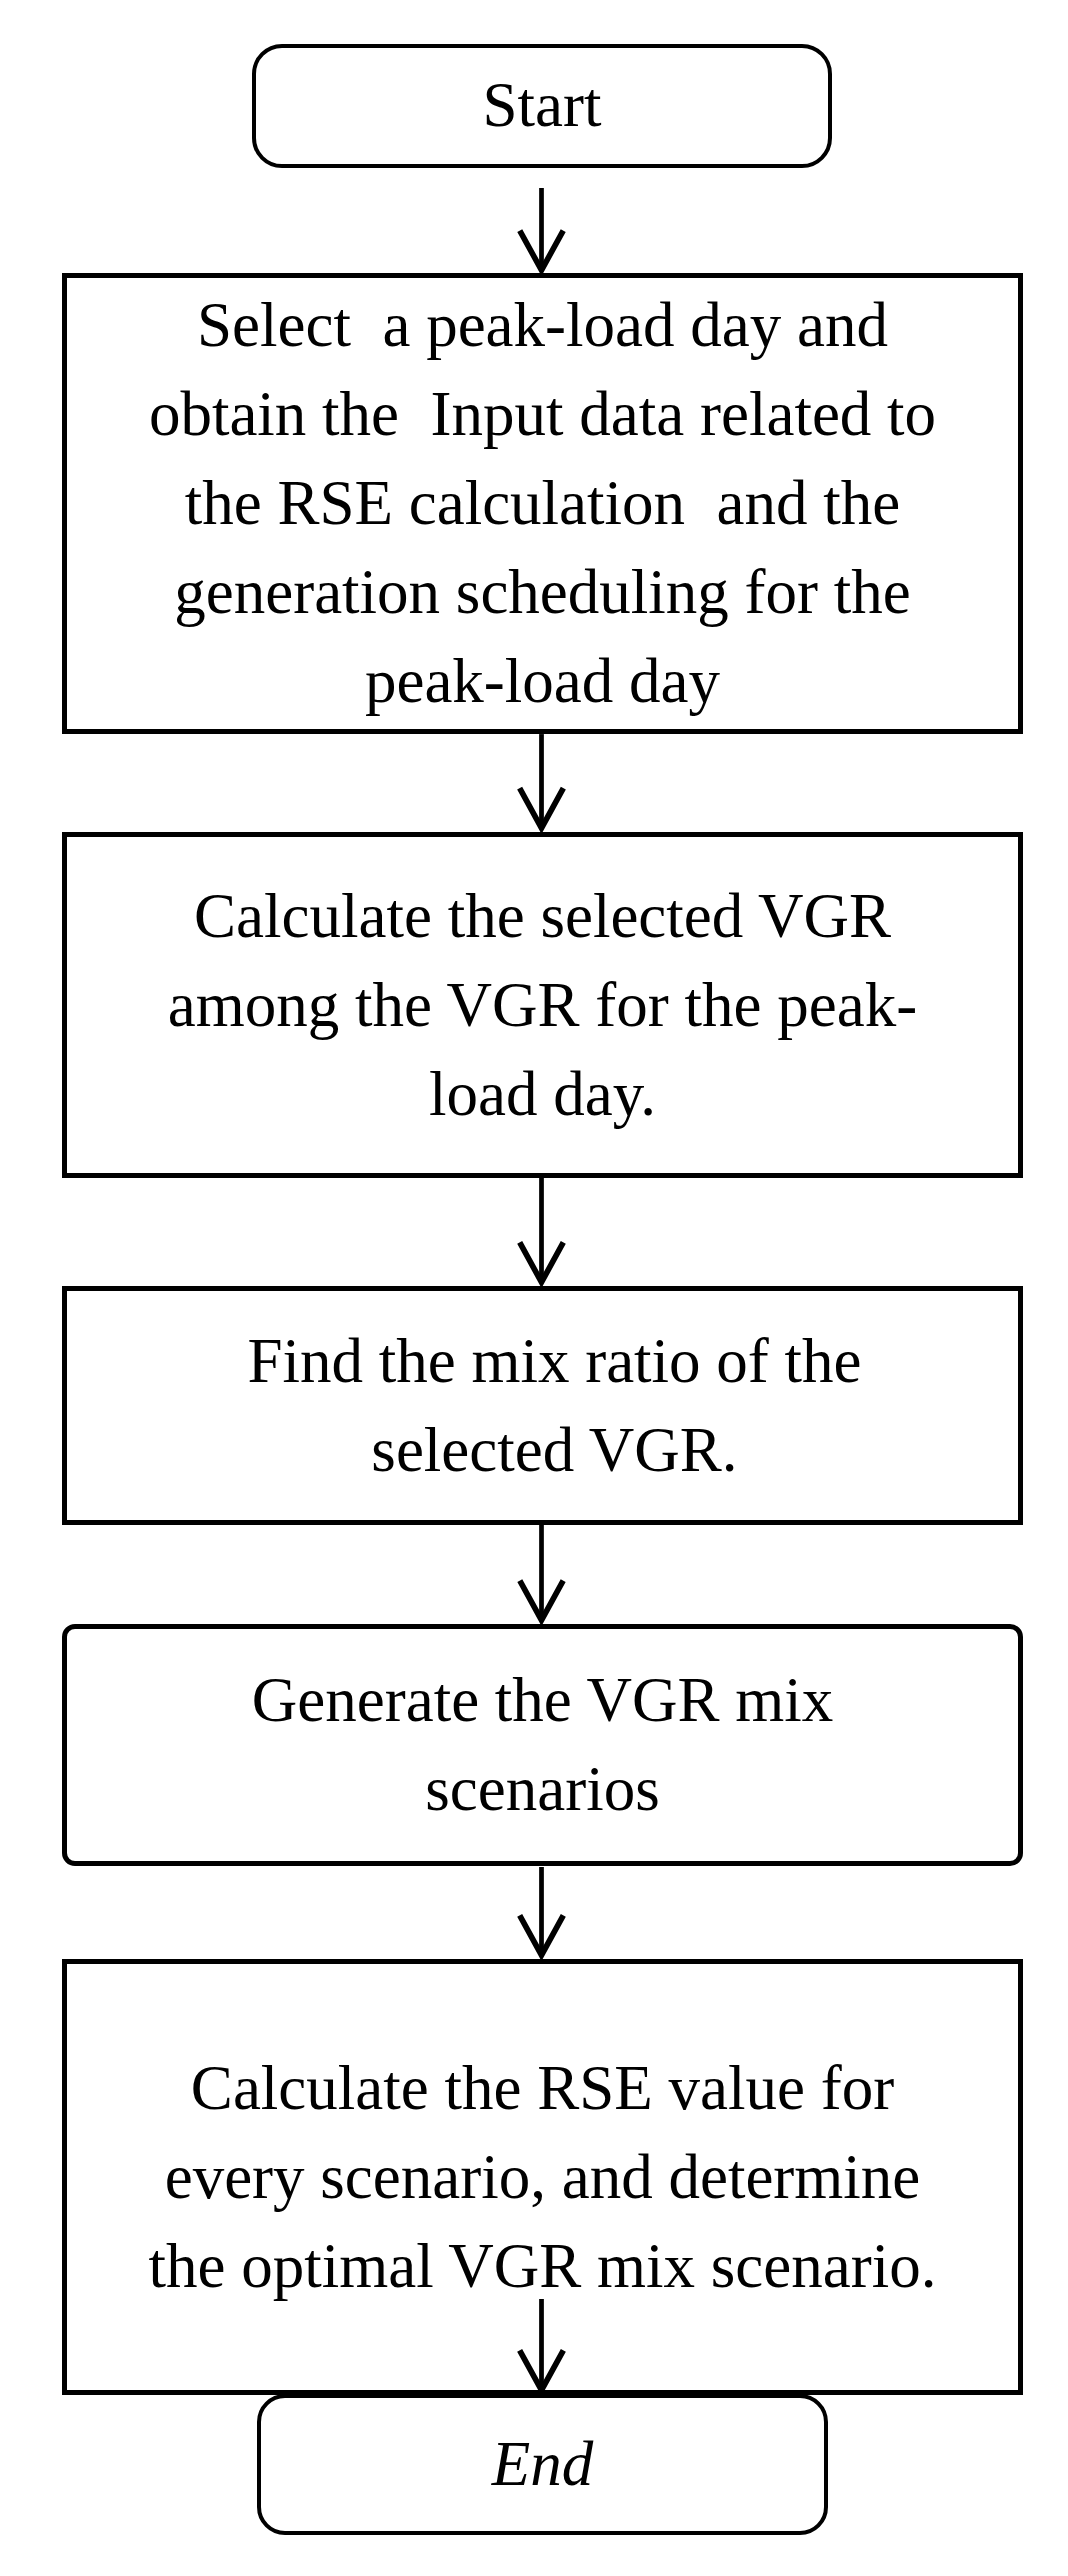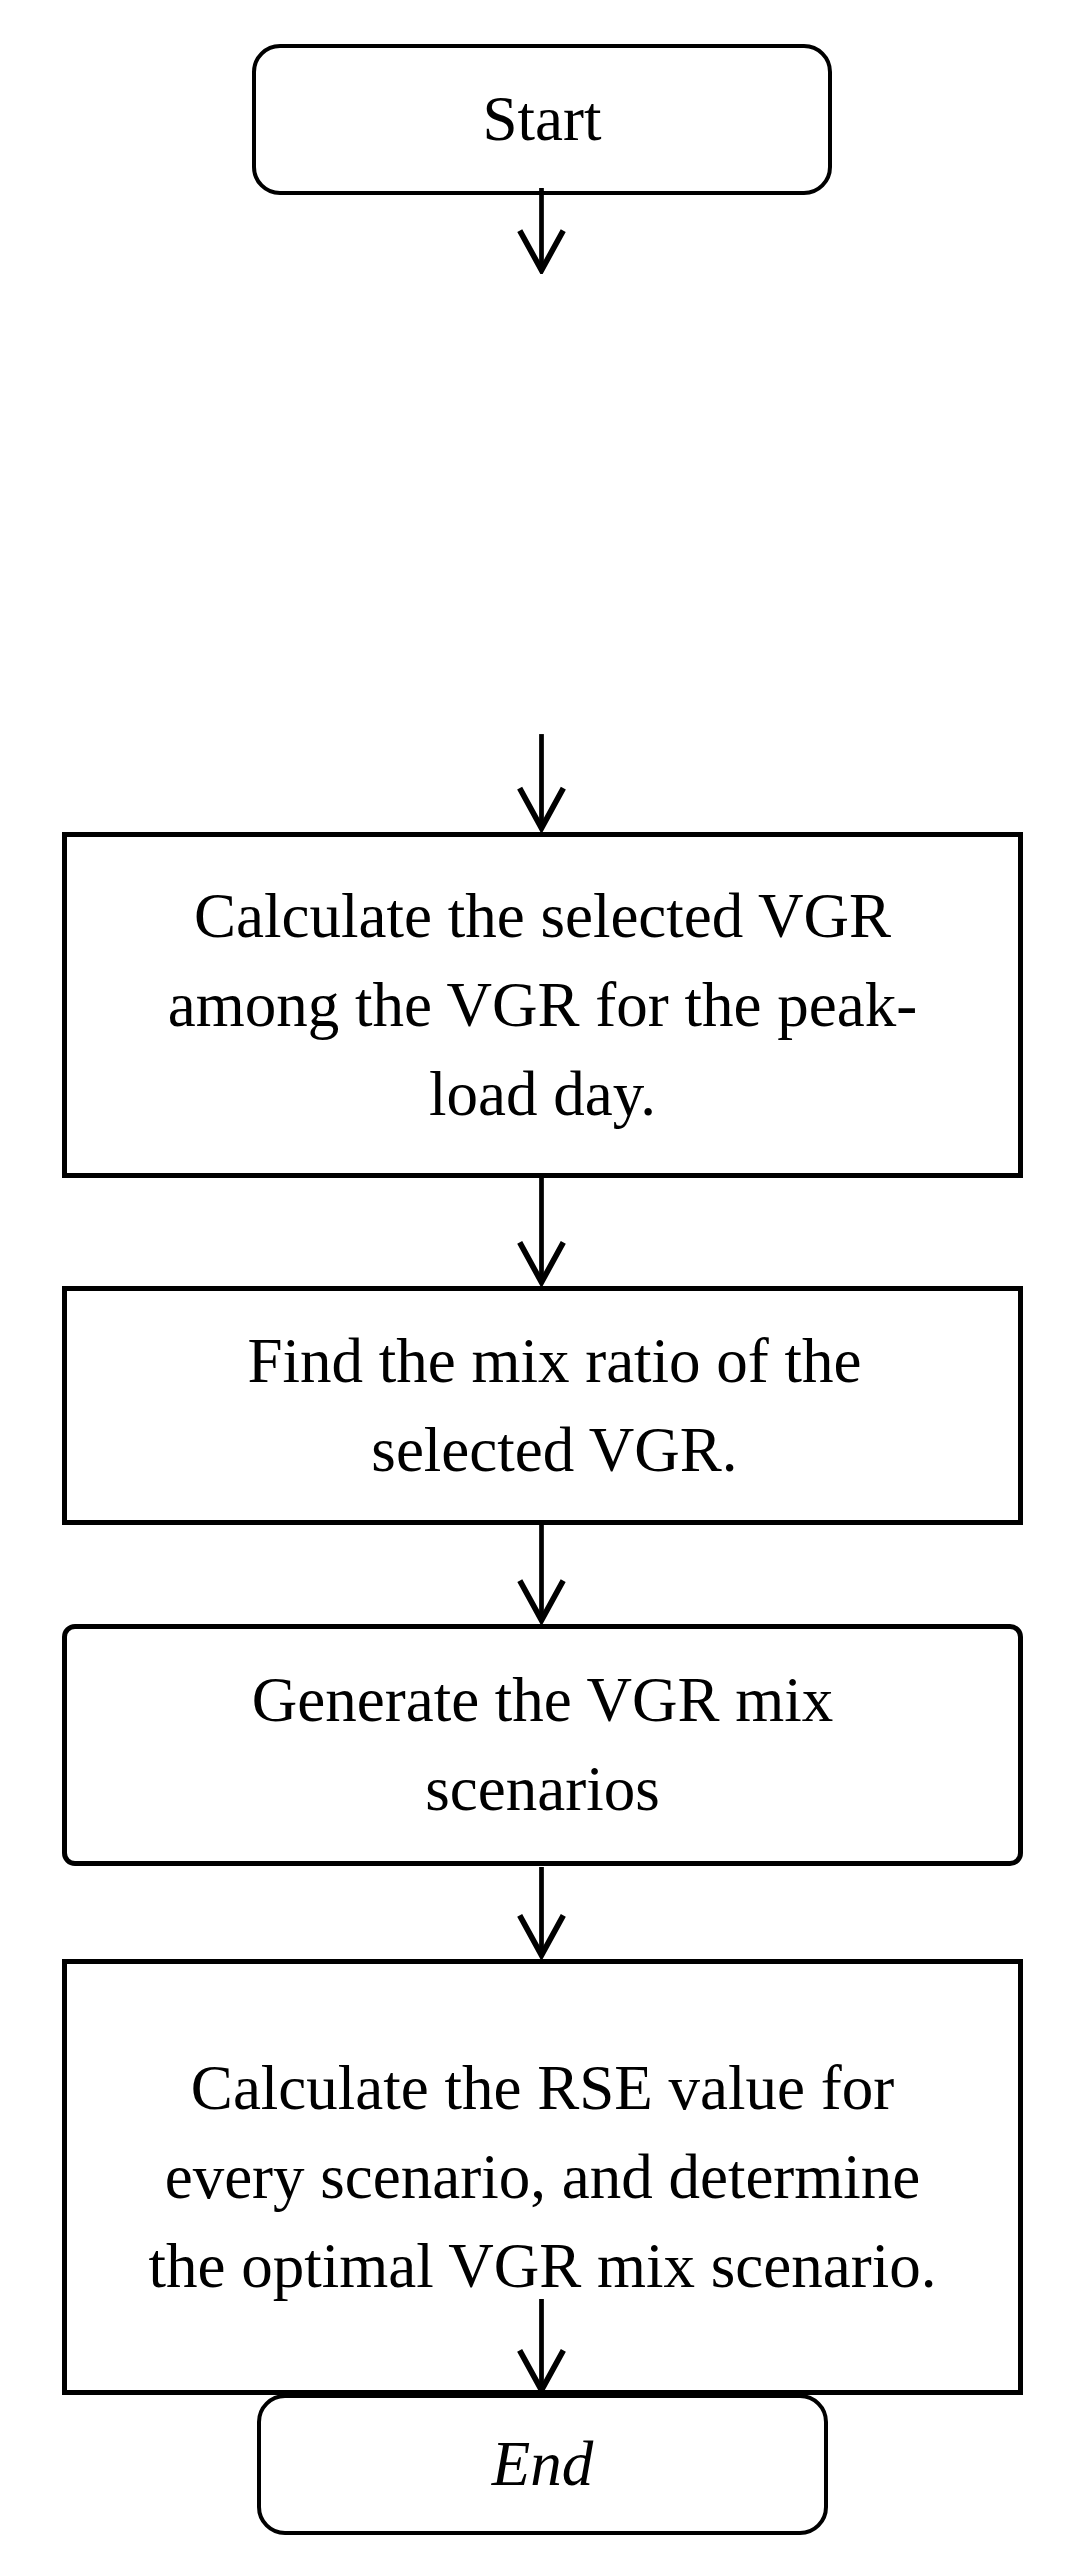--- a/index.html
+++ b/index.html
@@ -31,21 +31,21 @@
     font-size: 63px;
     line-height: 1.2;
   }
   .process {
     left: 62px;
     width: 961px;
     border: 5.7px solid #000000;
     font-size: 63px;
     line-height: 89px;
   }
-  #node-start { left: 252px; top: 44px;  width: 580px; height: 151px; }
+  #node-start { left: 252px; top: 44px;  width: 580px; height: 124px; border-radius: 30px; }
   #node-end   { left: 257px; top: 2394px; width: 571px; height: 141px; font-style: italic; }
   #node-step1 { top: 273px;  height: 461px; }
   #node-step2 { top: 832px;  height: 346px; }
   #node-step3 { top: 1286px; height: 239px; padding-left: 24px; }
   #node-step4 { top: 1624px; height: 242px; border-radius: 13px; }
   #node-step5 { top: 1959px; height: 436px; }
   .arrow {
     position: absolute;
     left: 513px;
     width: 57px;
@@ -66,20 +66,25 @@
 
   <div class="node terminator" id="node-start">Start</div>
 
   <div class="arrow" id="arrow-1">
     <svg width="57" height="86" viewBox="0 0 60 91">
       <line x1="30" y1="0" x2="30" y2="87" stroke-width="5"></line>
       <polyline points="7,45 30,87 53,45" stroke-width="6"></polyline>
     </svg>
   </div>
 
+  <div class="node process" id="node-step1">Select  a peak-load day and
+obtain the  Input data related to
+the RSE calculation  and the
+generation scheduling for the
+peak-load day</div>
 
   <div class="arrow" id="arrow-2">
     <svg width="57" height="98" viewBox="0 0 60 103">
       <line x1="30" y1="0" x2="30" y2="99" stroke-width="5"></line>
       <polyline points="7,57 30,99 53,57" stroke-width="6"></polyline>
     </svg>
   </div>
 
   <div class="node process" id="node-step2">Calculate the selected VGR
 among the VGR for the peak-

